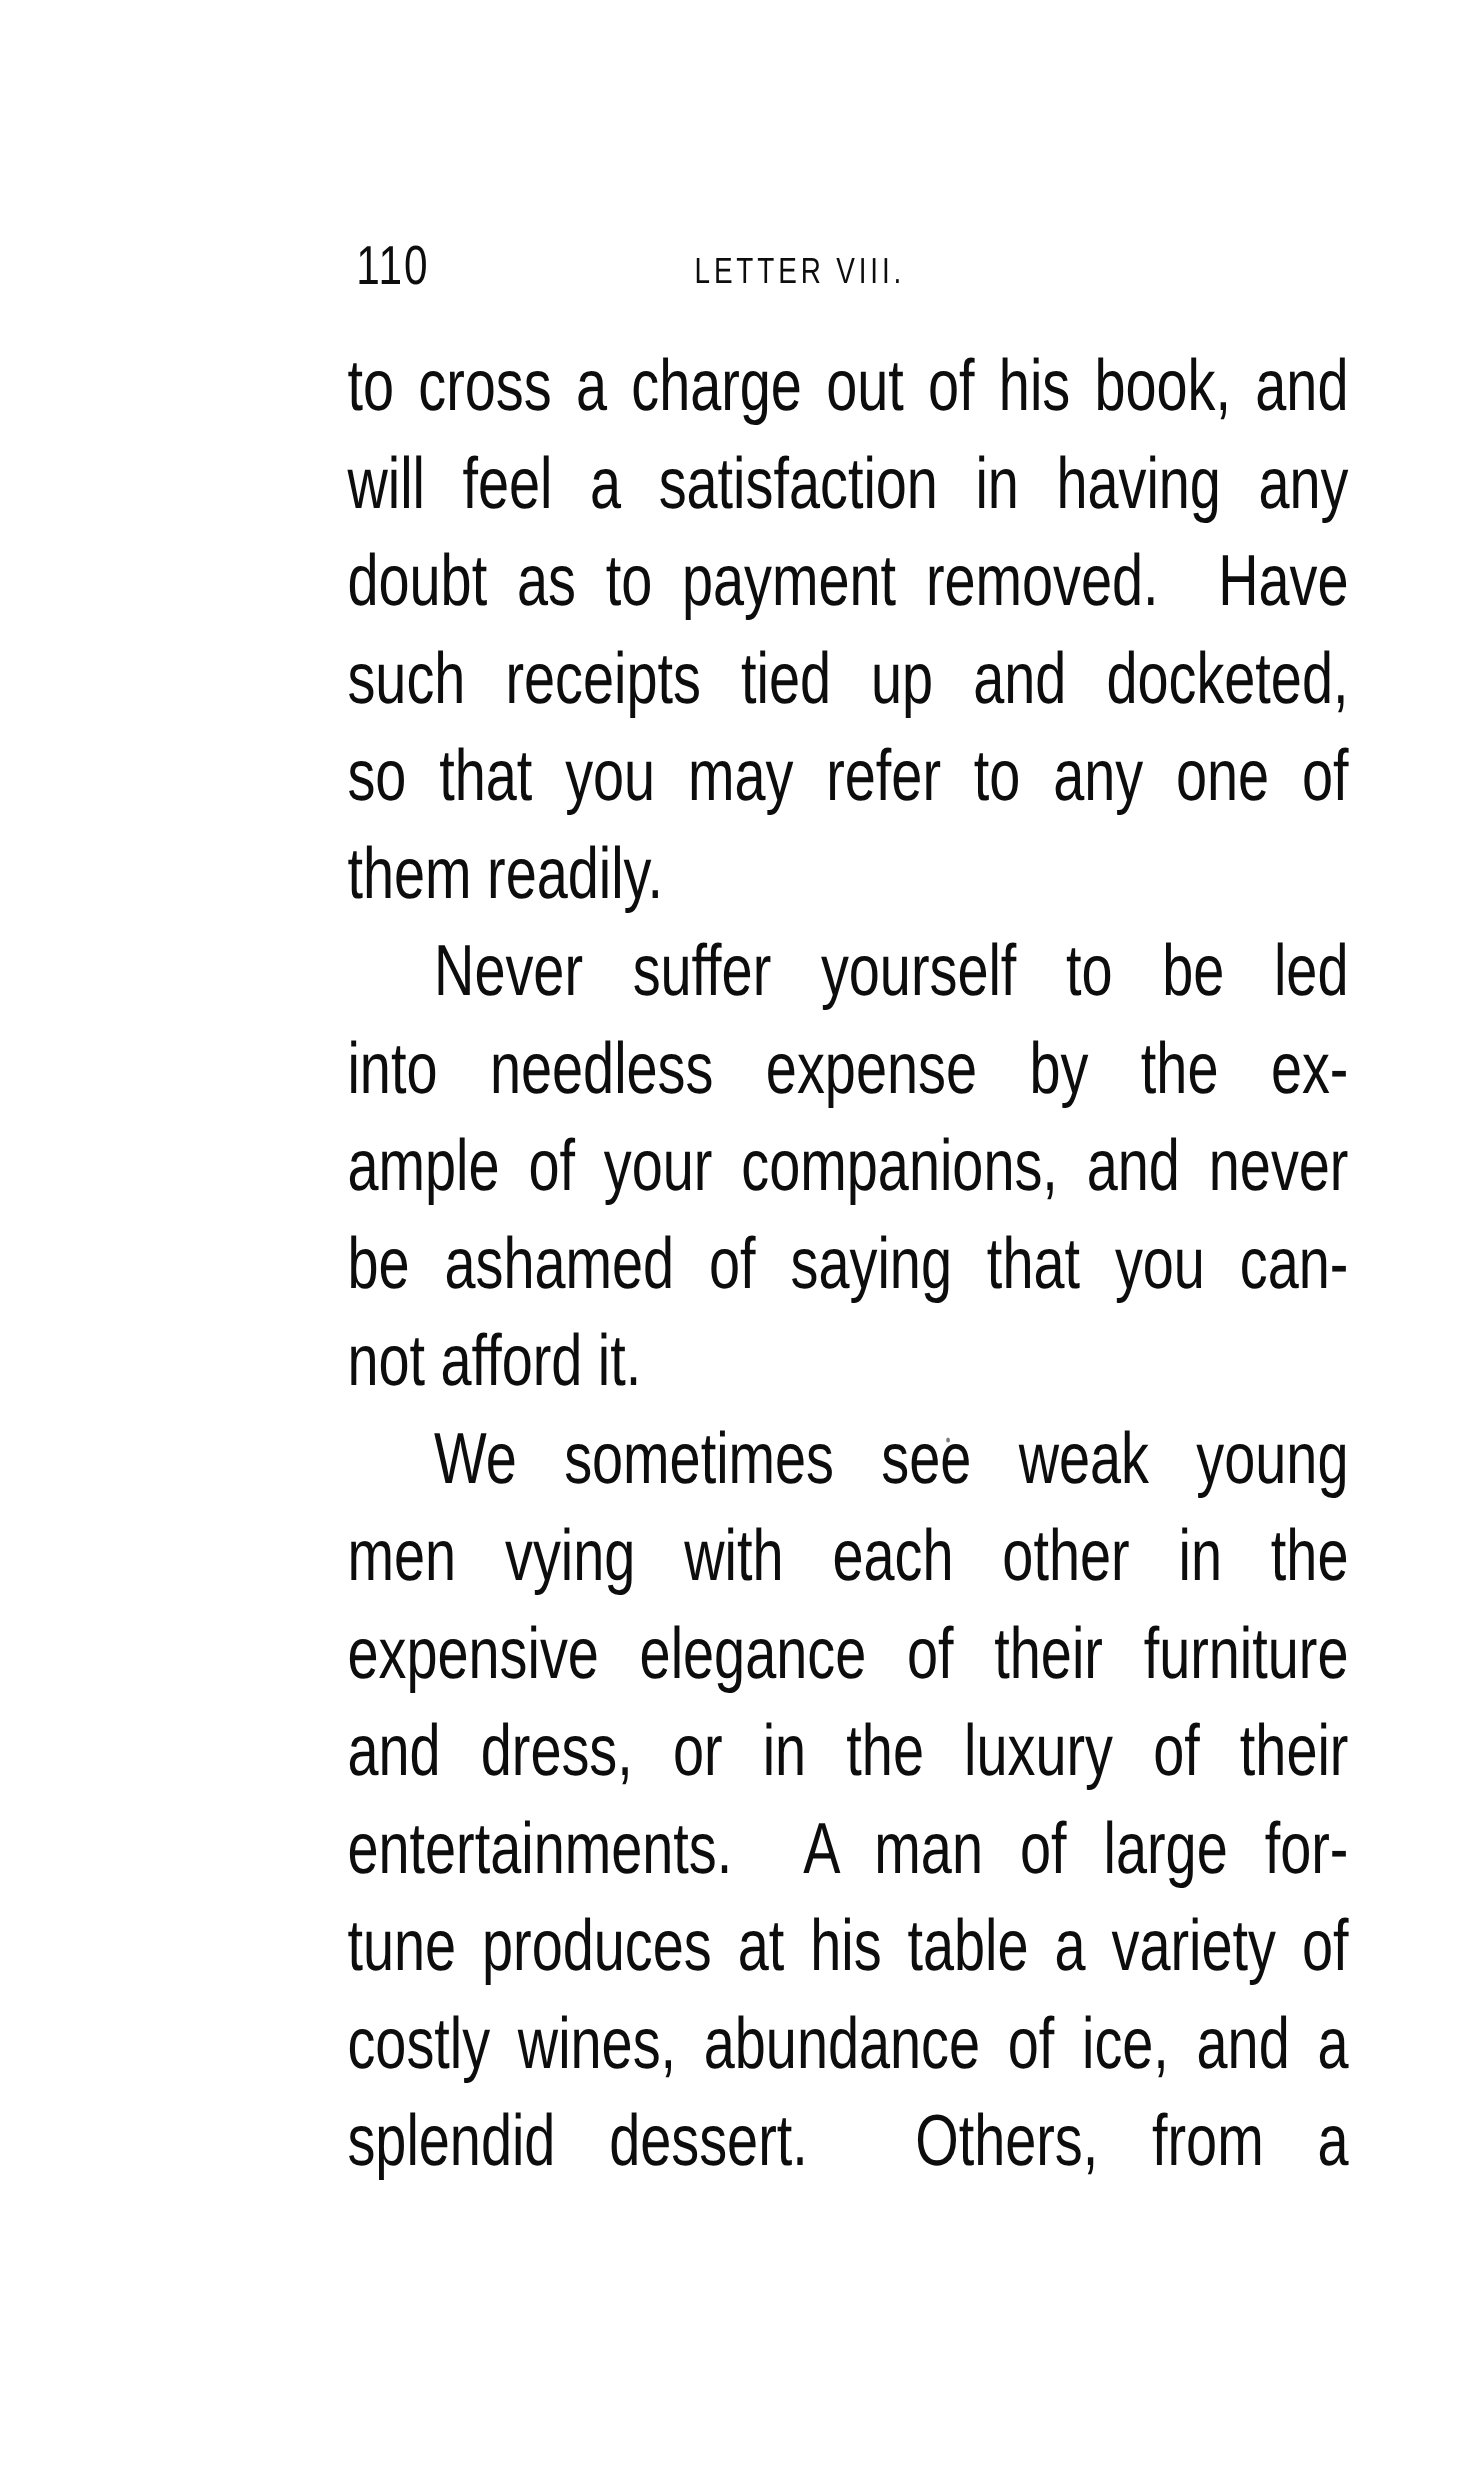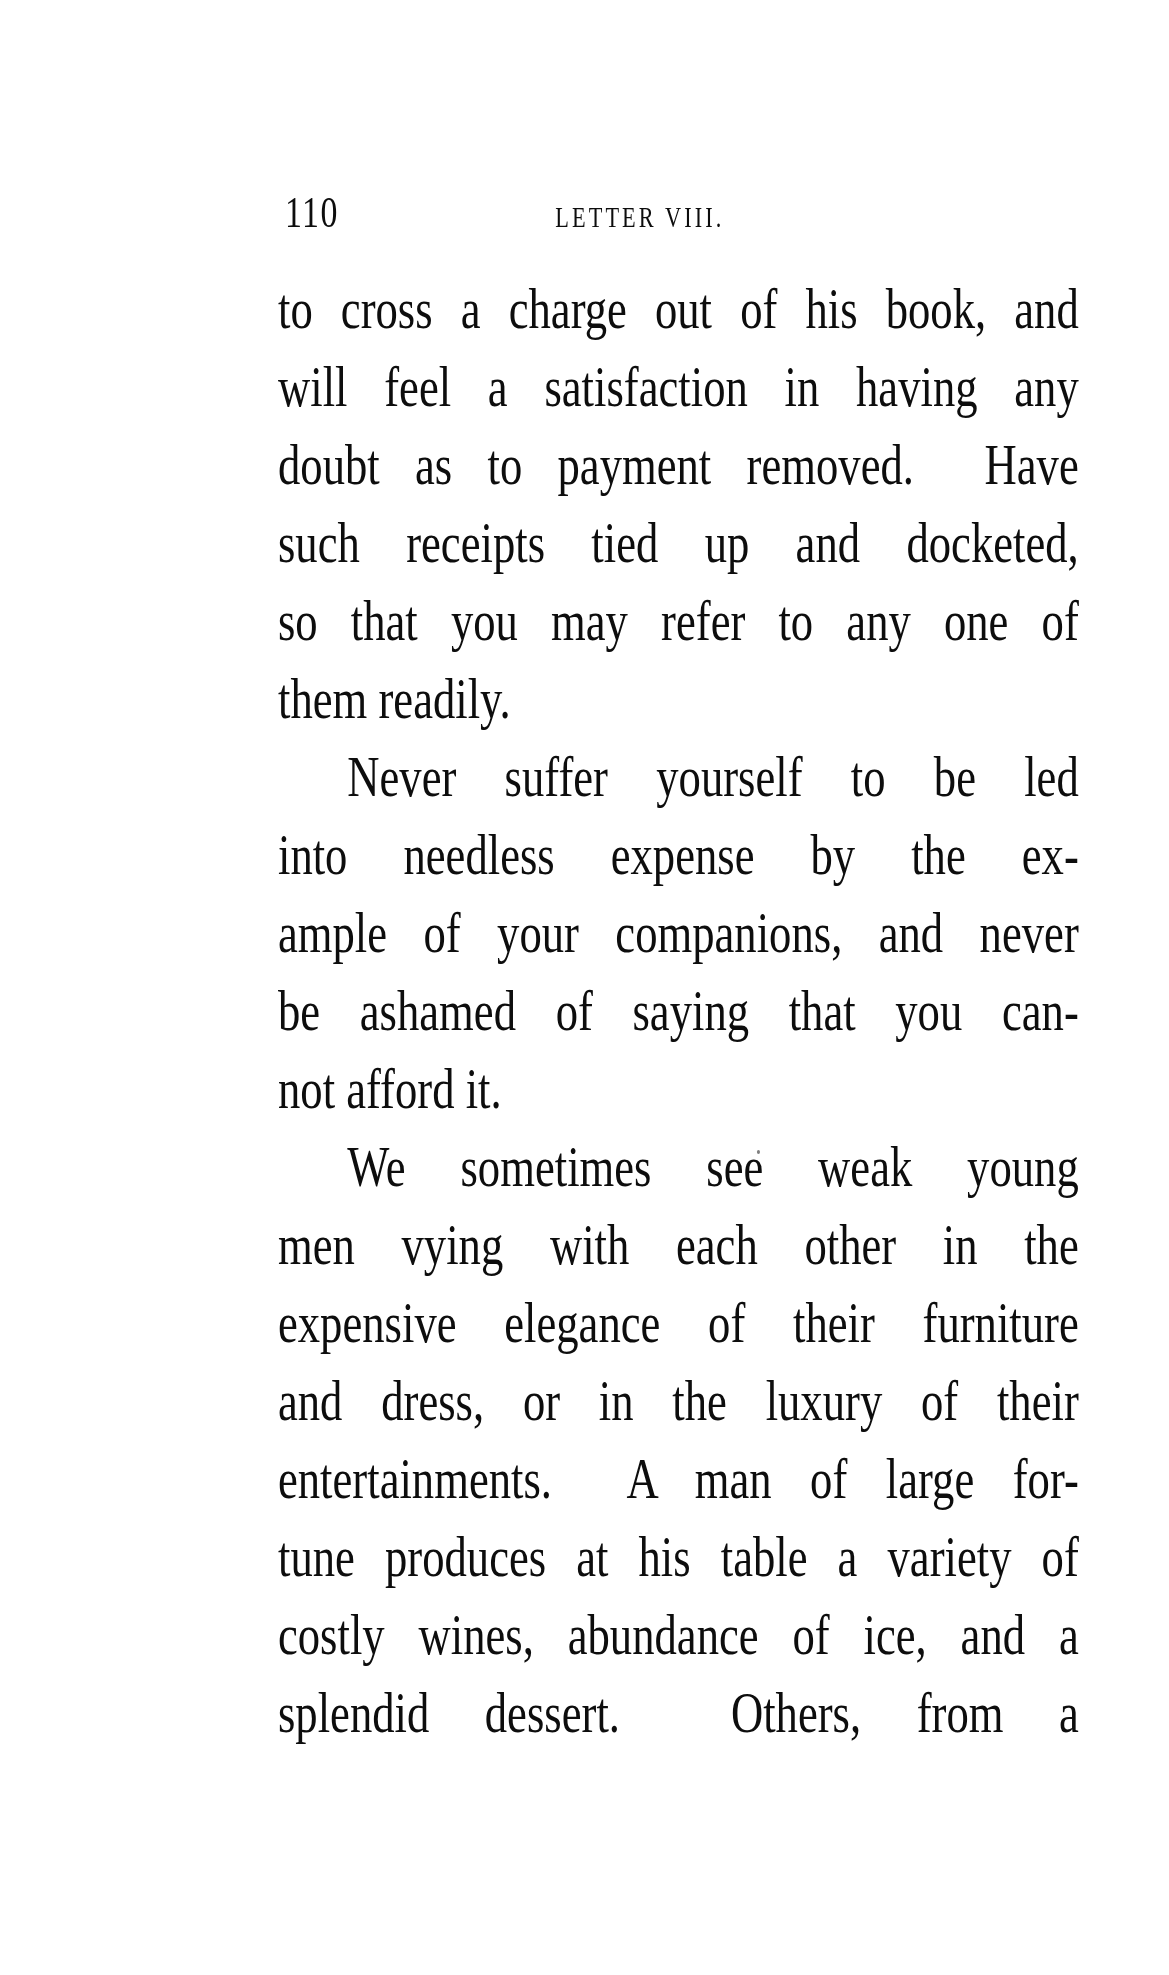--- a/index.html
+++ b/index.html
@@ -7,21 +7,21 @@
     margin: 0;
     padding: 0;
     background: #ffffff;
   }
   .scan-page {
     position: relative;
     width: 1169px;
     height: 1975px;
     background: #ffffff;
     overflow: hidden;
-    font-family: Liberation Serif, serif;
+    font-family: Liberation Sans, sans-serif;
     color: #0d0d0d;
   }
   
   .condense {
     position: absolute;
     left: 0;
     top: 0;
     width: 1518px;
     height: 1975px;
     transform: scaleX(0.77);

